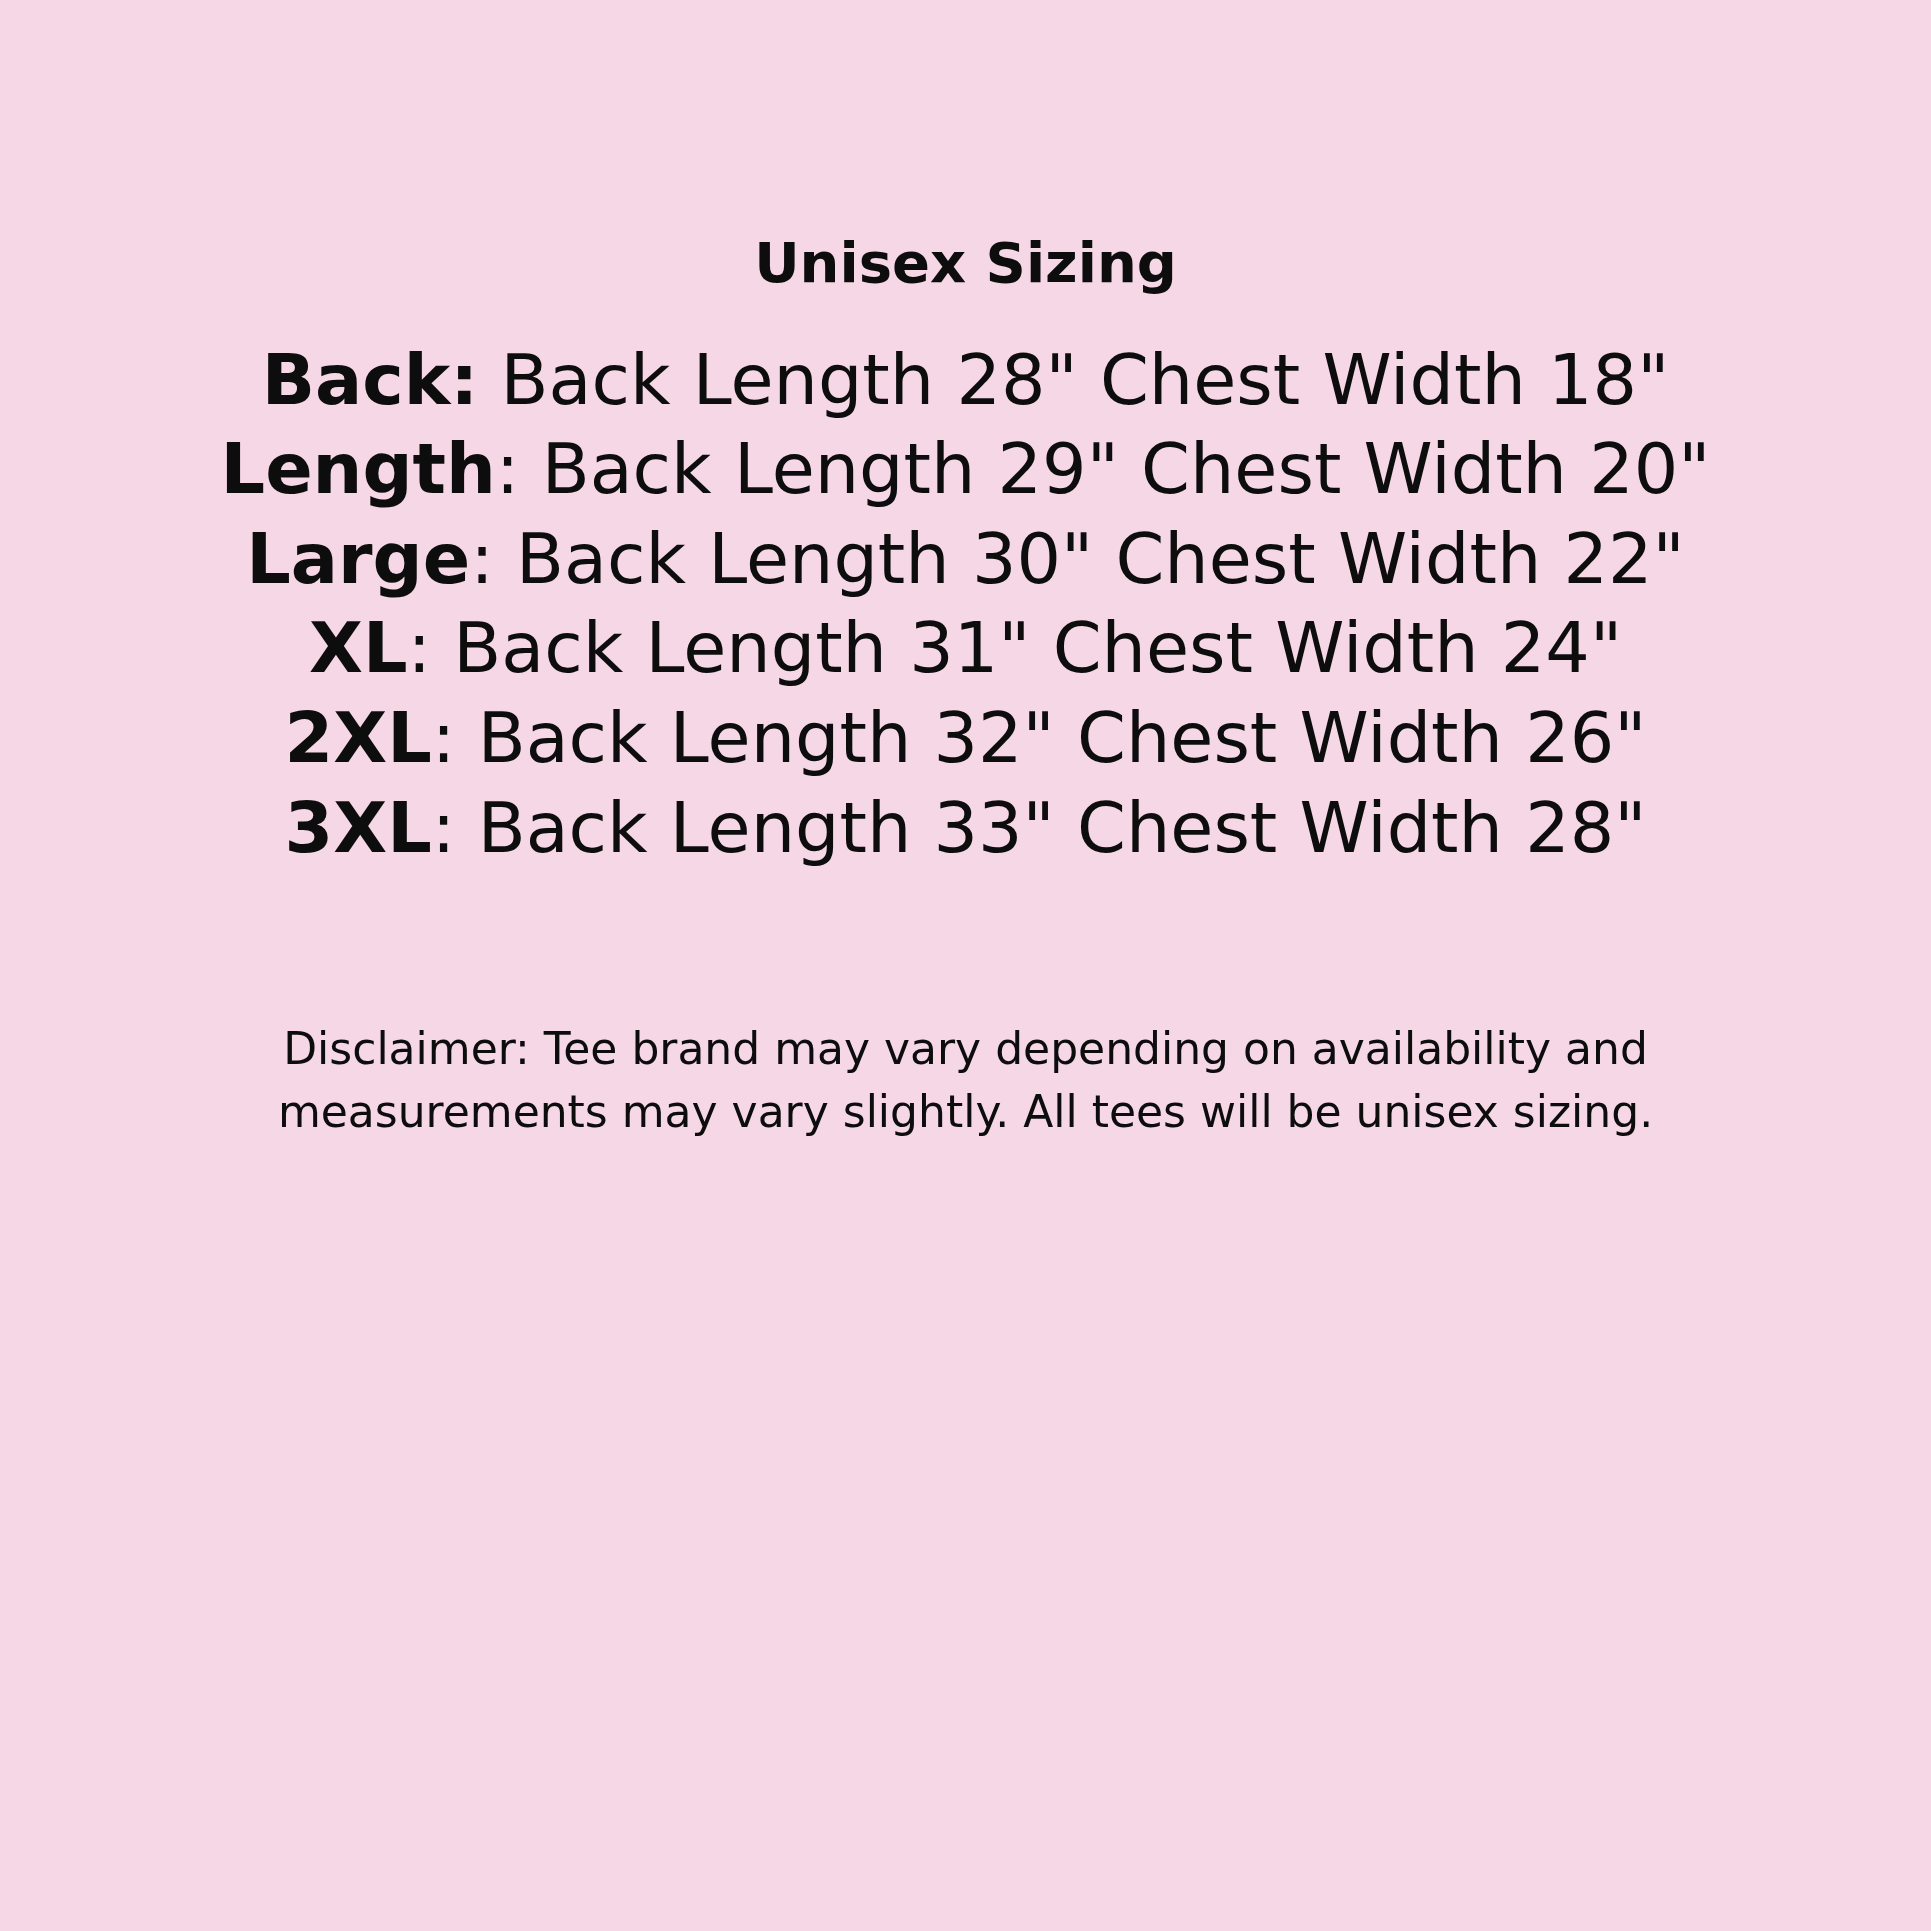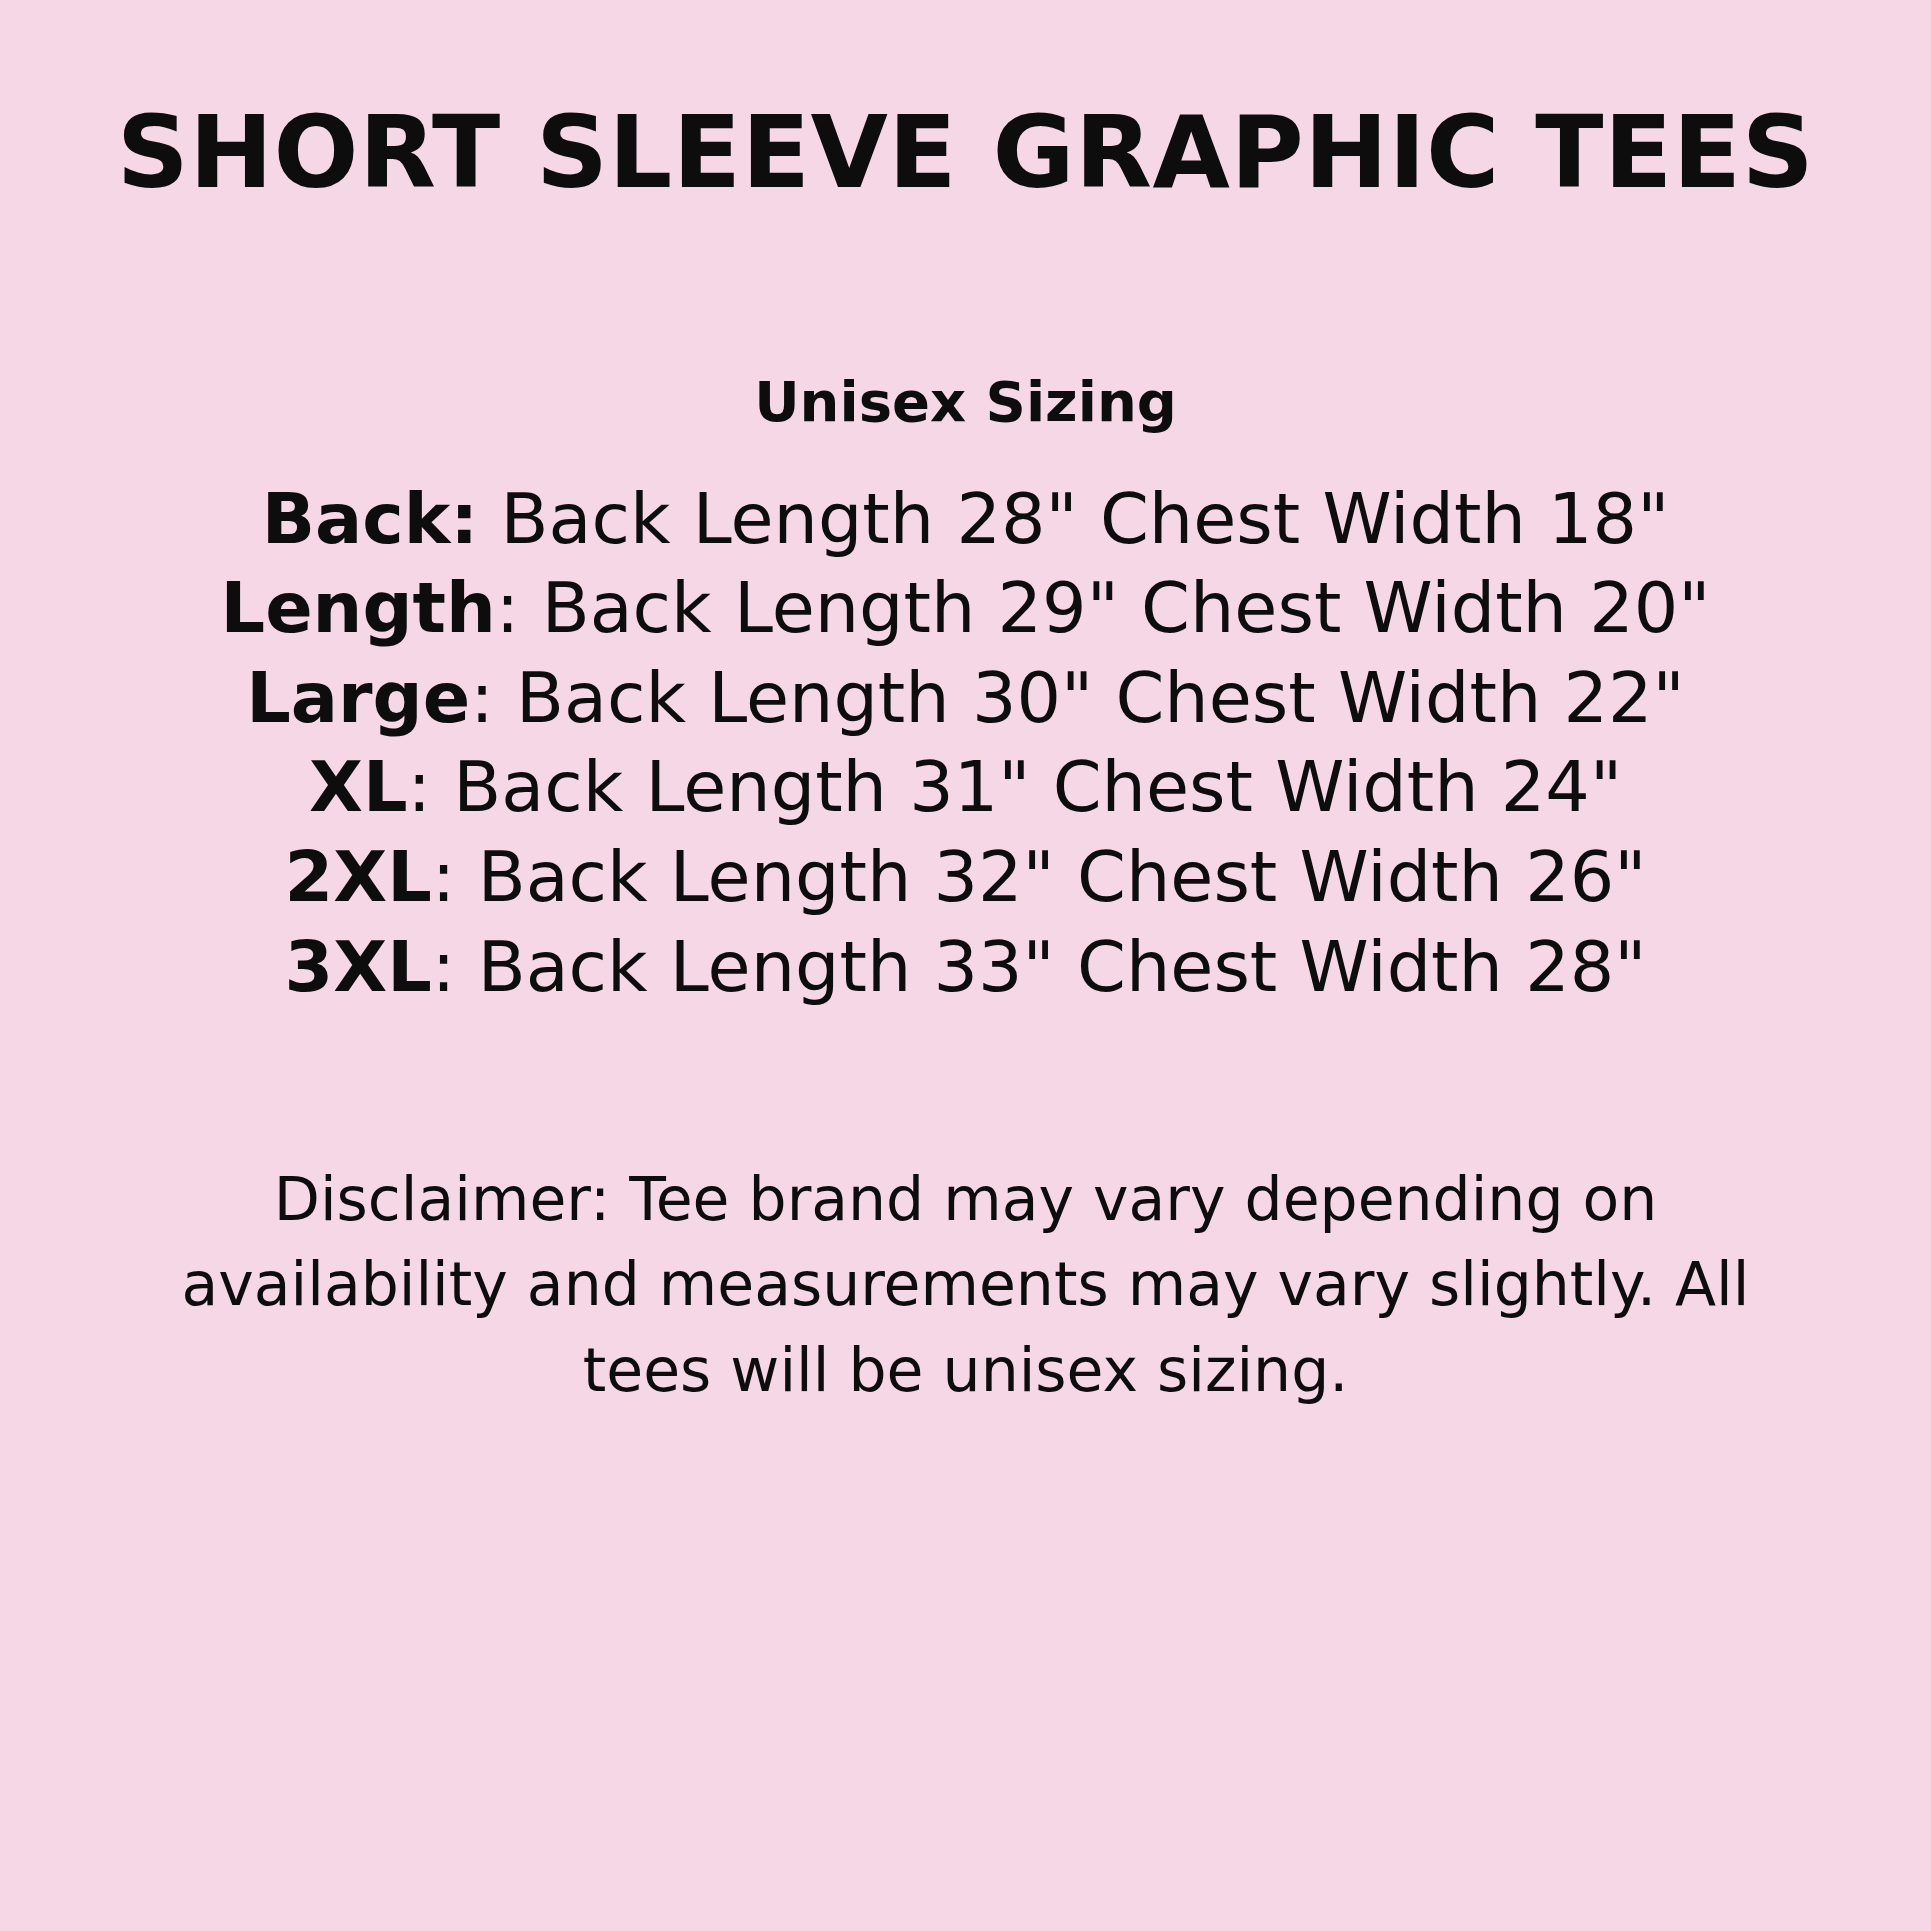--- a/index.html
+++ b/index.html
@@ -52,32 +52,31 @@
     text-align: center;
     line-height: 1.28;
     white-space: nowrap;
   }
   .size-row .label {
     font-weight: 700;
   }
   .disclaimer {
     margin-top: 145px;
     width: 1699px;
-    font-size: 60px;
+    font-size: 44px;
     font-weight: 400;
     line-height: 1.42;
     text-align: center;
   }
 </style>
 </head>
 <body>
 
 <div class="card">
 
-  <div class="title">SHORT SLEEVE GRAPHIC TEES</div>
 
   <div class="subtitle">Unisex Sizing</div>
 
   <div class="size-list">
     <div class="size-row">
       <span class="label">Back:</span><span> Back Length 28" Chest Width 18"</span>
     </div>
     <div class="size-row">
       <span class="label">Length</span><span>: Back Length 29" Chest Width 20"</span>
     </div>

